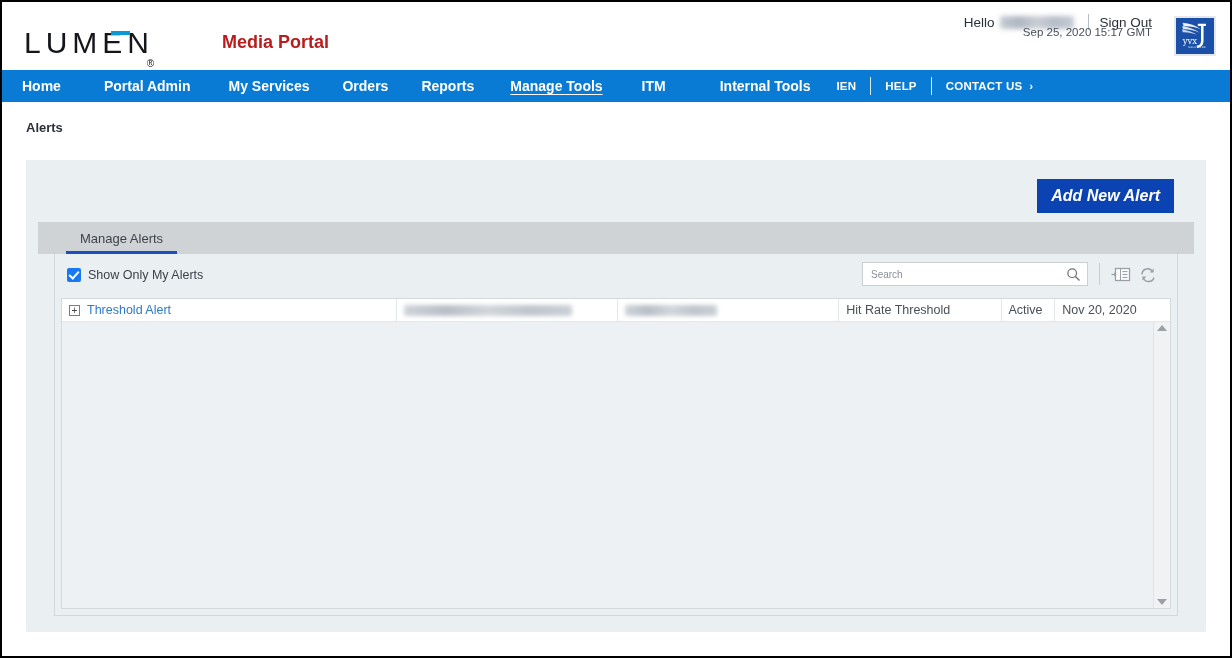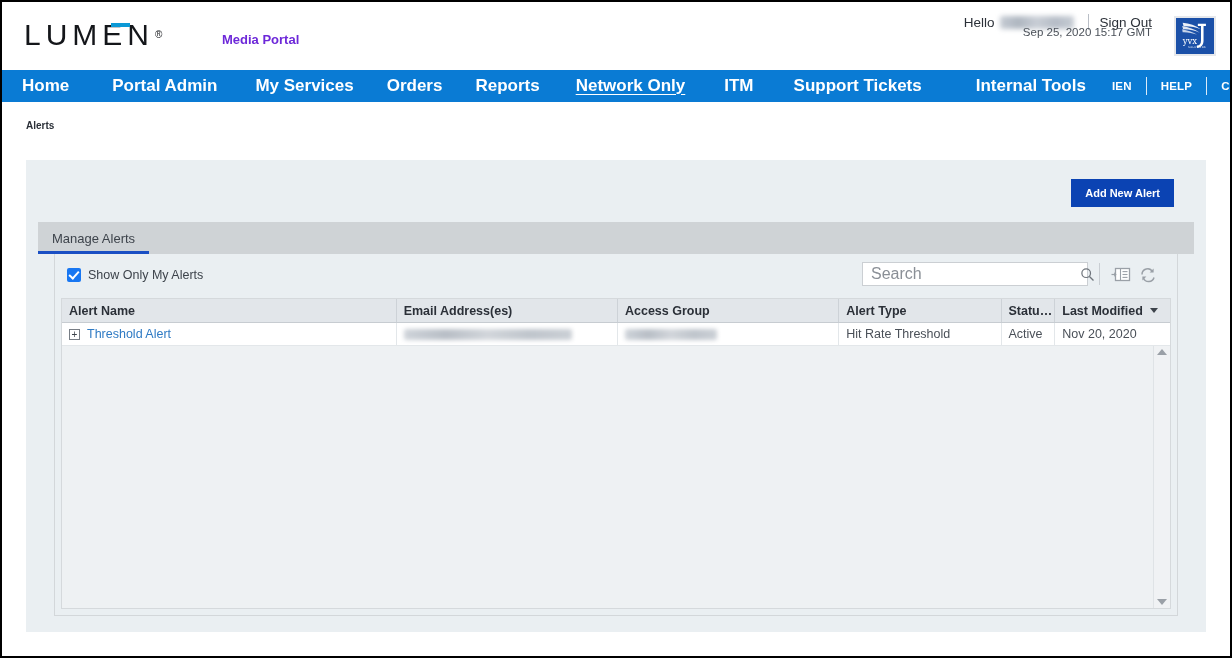--- a/index.html
+++ b/index.html
@@ -18,22 +18,22 @@
     overflow: hidden;
   }
 
   
   .header {
     position: relative;
     height: 68px;
     background: #ffffff;
   }
   .logo-wrap {
-    position: absolute; left: 22px; top: 18px;
-    display: flex; align-items: center;
+    position: absolute; left: 22px; top: 26px;
+    display: flex; align-items: flex-end; flex-direction: column;
   }
   .logo-text {
     font-size: 30px;
     font-weight: 400;
     letter-spacing: 5px;
     color: #14161a;
     line-height: 30px;
     position: relative;
     font-family: "Liberation Sans", sans-serif;
   }
@@ -41,21 +41,21 @@
     position: absolute;
     width: 19px; height: 4px;
     background: #0b99d6;
     left: 87px; top: 3px;
   }
   .logo-reg {
     font-size: 10px; color: #14161a; margin-left: 1px; line-height: 12px;
   }
   .portal-title {
     position: absolute; left: 220px; top: 30px;
-    font-size: 13px; font-weight: bold; color: #6d28d9;
+    font-size: 18px; font-weight: bold; color: #b91c1c;
   }
   .hello-row {
     position: absolute; right: 78px; top: 12px;
     display: flex; align-items: center; gap: 0px;
     font-size: 13.5px; color: #2b3038;
   }
   .hello-label { margin-right: 6px; }
   .user-blur {
     display: inline-block;
     width: 74px; height: 13px;
@@ -85,65 +85,67 @@
 
   
   .navbar {
     height: 32px;
     background: #0a7bd4;
     display: flex; align-items: center;
     position: relative;
   }
   .nav-item {
     color: #ffffff;
-    font-size: 17px;
+    font-size: 14px;
     font-weight: bold;
     text-decoration: none;
     white-space: nowrap;
     cursor: pointer;
     line-height: 32px;
   }
   .nav-item.active { text-decoration: underline; text-underline-offset: 3px; }
   .nav-item.small { font-size: 11.5px; letter-spacing: 0.2px; }
   .nav-sep {
     width: 1px; height: 18px; background: #ffffff; opacity: .85;
   }
   .nav-left { display: flex; align-items: center; }
   .nav-right { display: flex; align-items: center; }
   .chev { font-size: 13px; font-weight: bold; margin-left: 7px; }
 
   
   .page-title {
     margin: 18px 0 0 24px;
-    font-size: 10px;
+    font-size: 13px;
     font-weight: bold;
     color: #2b3038;
   }
   .outer-panel {
     position: absolute;
     left: 24px; top: 158px;
     width: 1180px; height: 472px;
     background: #eaeff2;
   }
   .btn-row { position: relative; height: 62px; }
   .add-btn {
     position: absolute; right: 32px; top: 19px;
     background: #0b43b3;
     color: #ffffff;
     border: none;
     font-family: "Liberation Sans", sans-serif;
-    font-size: 11px; font-weight: bold;
+    font-size: 16px; font-weight: bold;
     padding: 8px 14px;
     cursor: pointer;
+    font-style: italic;
   }
   .tabstrip {
     margin: 0 12px;
     height: 32px;
     background: #cfd3d6;
     display: flex; align-items: flex-end;
+    padding-left: 28px;
   }
   .tab {
     font-size: 13px;
     color: #3d434b;
     padding: 6px 14px 5px 14px;
     border-bottom: 3px solid transparent;
     cursor: pointer;
   }
   .tab.active { border-bottom-color: #1a4fc4; }
   .panel-body {
@@ -186,21 +188,21 @@
     width: 226px; height: 24px;
     background: #ffffff;
     border: 1px solid #cbcfd3;
     display: flex; align-items: center;
     padding: 0 6px;
   }
   .search-box input {
     border: none; outline: none;
     flex: 1;
     font-family: "Liberation Sans", sans-serif;
-    font-size: 16px;
+    font-size: 10px;
     color: #1d4ed8;
     background: transparent;
   }
   .search-box input::placeholder { color: #8a8f96; }
   .mag {
     width: 15px; height: 15px;
     display: inline-block;
   }
   .tool-sep { width: 1px; height: 22px; background: #c9ced3; margin: 0 11px; }
   .tool-icon { width: 20px; height: 19px; cursor: pointer; margin-right: 7px; }
@@ -337,23 +339,22 @@
     </div>
   </div>
 
   <div class="navbar">
     <div class="nav-left">
       <a class="nav-item" style="margin-left:20px;" href="#">Home</a>
       <a class="nav-item" style="margin-left:43px;" href="#">Portal Admin</a>
       <a class="nav-item" style="margin-left:38px;" href="#">My Services</a>
       <a class="nav-item" style="margin-left:33px;" href="#">Orders</a>
       <a class="nav-item" style="margin-left:33px;" href="#">Reports</a>
-      <a class="nav-item active" style="margin-left:36px;" href="#">Network Only</a>
+      <a class="nav-item active" style="margin-left:36px;" href="#">Manage Tools</a>
       <a class="nav-item" style="margin-left:39px;" href="#">ITM</a>
-      <a class="nav-item" style="margin-left:40px;" href="#">Support Tickets</a>
       <a class="nav-item" style="margin-left:54px;" href="#">Internal Tools</a>
     </div>
     <div class="nav-right">
       <a class="nav-item small" style="margin-left:26px;" href="#">IEN</a>
       <span class="nav-sep" style="margin:0 14px;"></span>
       <a class="nav-item small" href="#">HELP</a>
       <span class="nav-sep" style="margin:0 14px;"></span>
       <a class="nav-item small" href="#">CONTACT US</a>
       <span class="chev nav-item small">›</span>
     </div>
@@ -406,31 +407,20 @@
               <path d="M4 9.5 A5.6 5.6 0 0 1 14.5 6.8" fill="none" stroke="#9aa0a7" stroke-width="1.5"></path>
               <path d="M16 12.5 A5.6 5.6 0 0 1 5.5 13.2" fill="none" stroke="#9aa0a7" stroke-width="1.5"></path>
               <path d="M15.6 3.6 L15.6 7.6 L11.6 7.6 Z" fill="#9aa0a7"></path>
               <path d="M4.4 15.4 L4.4 11.4 L8.4 11.4 Z" fill="#9aa0a7"></path>
             </svg>
           </span>
         </div>
       </div>
 
       <div class="grid">
-        <div class="grid-head">
-          <div class="cell c1">Alert Name</div>
-          <div class="cell c2">Email Address(es)</div>
-          <div class="cell c3">Access Group</div>
-          <div class="cell c4">Alert Type</div>
-          <div class="cell c5">Statu…</div>
-          <div class="cell c6">
-            <span>Last Modified</span>
-            <span class="sort-arrow"></span>
-          </div>
-        </div>
 
         <div class="grid-row">
           <div class="cell c1">
             <span class="expander">+</span>
             <span class="alert-link">Threshold Alert</span>
           </div>
           <div class="cell c2">
             <span class="blur-text" style="width:168px;"></span>
           </div>
           <div class="cell c3">

